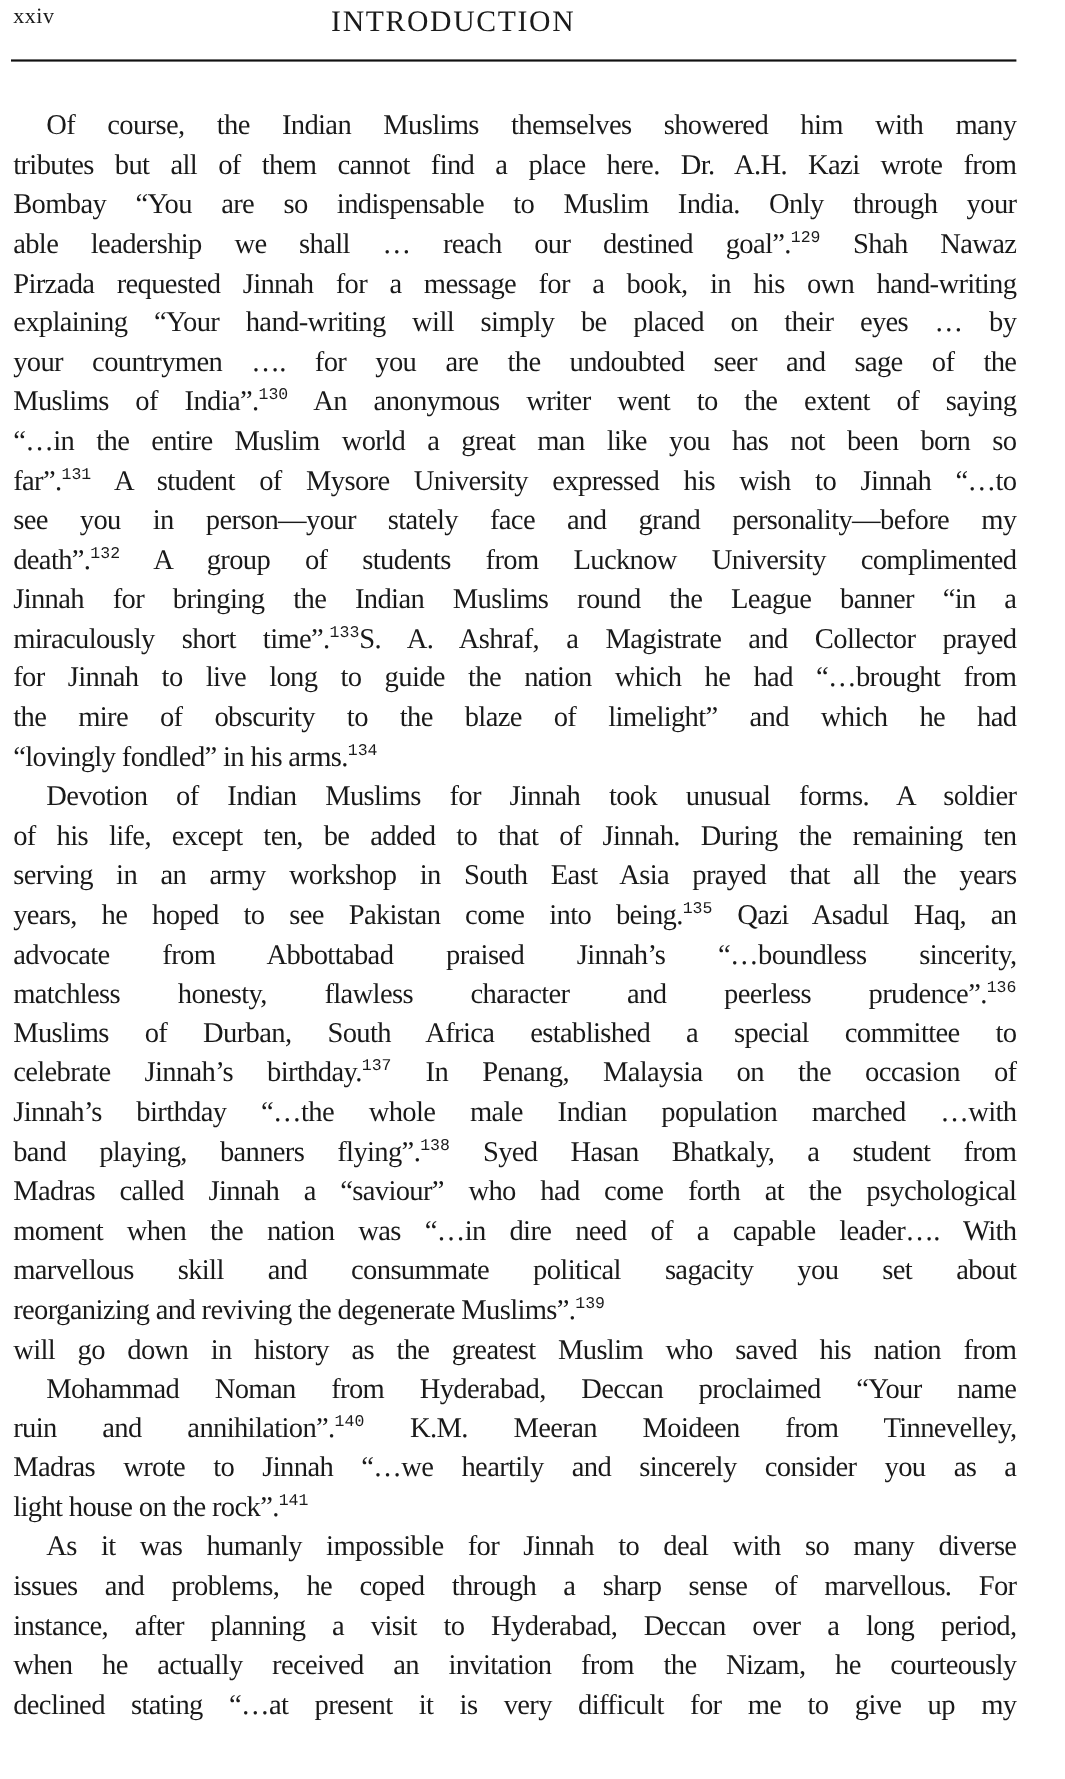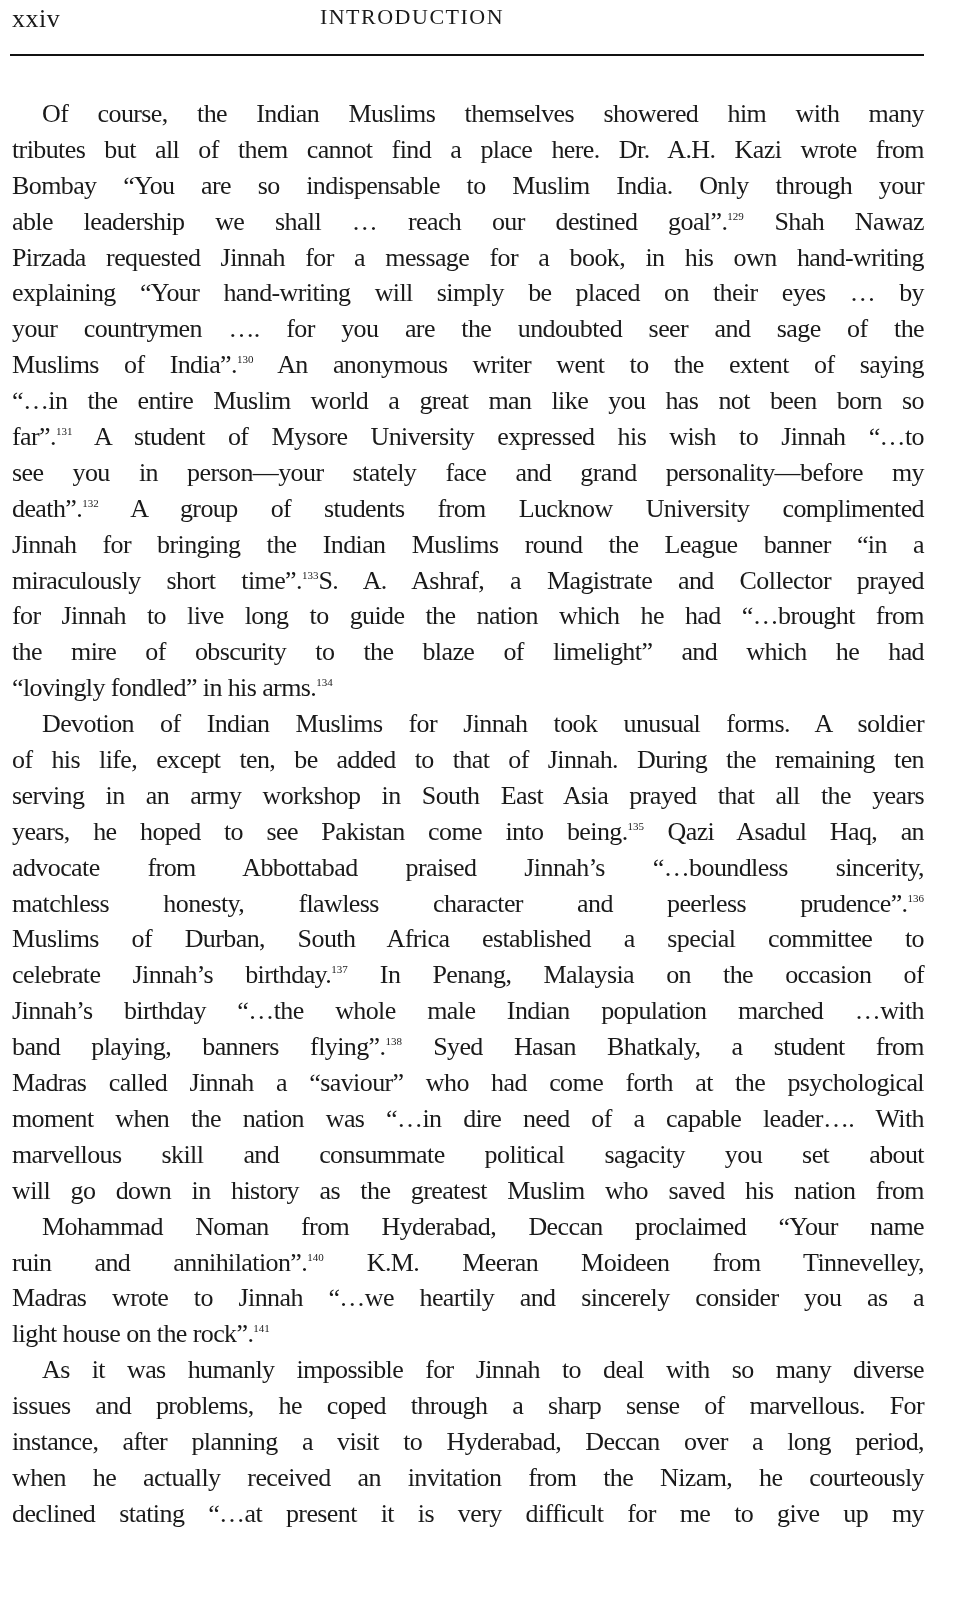--- a/index.html
+++ b/index.html
@@ -26,30 +26,30 @@
       position: absolute;
       top: 4px;
       left: 0;
       width: 968px;
       height: 30px;
     }
     .folio {
       position: absolute;
       left: 12px;
       top: 0;
-      font-size: 26px;
+      font-size: 20px;
       letter-spacing: 0.5px;
     }
     .head-title {
       position: absolute;
       left: 0;
       width: 824px;
       text-align: center;
       top: 0;
-      font-size: 22px;
+      font-size: 27px;
       letter-spacing: 1.5px;
     }
     .rule {
       position: absolute;
       left: 10px;
       width: 914px;
       top: 54px;
       height: 2px;
       background: #111;
     }
@@ -70,26 +70,27 @@
       letter-spacing: -0.6px;
       word-spacing: 0px;
     }
     .line.last {
       text-align-last: left;
     }
     .line.indent {
       padding-left: 30px;
     }
     sup.fn {
-      font-size: 11px;
+      font-size: 15px;
       vertical-align: 0;
       position: relative;
       top: -10px;
       letter-spacing: 0;
       line-height: 0;
+      font-family: Liberation Mono, monospace;
     }
   </style>
 </head>
 <body>
 
 <div class="page">
   <div class="running-head">
     <span class="folio">xxiv</span>
     <span class="head-title">INTRODUCTION</span>
   </div>
@@ -122,20 +123,21 @@
         <span class="line"><span>years, he hoped to see Pakistan come into being.</span><sup class="fn">135</sup><span> Qazi Asadul Haq, an</span></span>
         <span class="line"><span>advocate from Abbottabad praised Jinnah’s “…boundless sincerity,</span></span>
         <span class="line"><span>matchless honesty, flawless character and peerless prudence”.</span><sup class="fn">136</sup></span>
         <span class="line"><span>Muslims of Durban, South Africa established a special committee to</span></span>
         <span class="line"><span>celebrate Jinnah’s birthday.</span><sup class="fn">137</sup><span> In Penang, Malaysia on the occasion of</span></span>
         <span class="line"><span>Jinnah’s birthday “…the whole male Indian population marched …with</span></span>
         <span class="line"><span>band playing, banners flying”.</span><sup class="fn">138</sup><span> Syed Hasan Bhatkaly, a student from</span></span>
         <span class="line"><span>Madras called Jinnah a “saviour” who had come forth at the psychological</span></span>
         <span class="line"><span>moment when the nation was “…in dire need of a capable leader…. With</span></span>
         <span class="line"><span>marvellous skill and consummate political sagacity you set about</span></span>
+        <span class="line last"><span>reorganizing and reviving the degenerate Muslims”.</span><sup class="fn">139</sup></span>
       </div>
       <div>
         <span class="line"><span>will go down in history as the greatest Muslim who saved his nation from</span></span>
         <span class="line indent"><span>Mohammad Noman from Hyderabad, Deccan proclaimed “Your name</span></span>
         <span class="line"><span>ruin and annihilation”.</span><sup class="fn">140</sup><span> K.M. Meeran Moideen from Tinnevelley,</span></span>
         <span class="line"><span>Madras wrote to Jinnah “…we heartily and sincerely consider you as a</span></span>
         <span class="line last"><span>light house on the rock”.</span><sup class="fn">141</sup></span>
       </div>
       <div>
         <span class="line indent"><span>As it was humanly impossible for Jinnah to deal with so many diverse</span></span>

